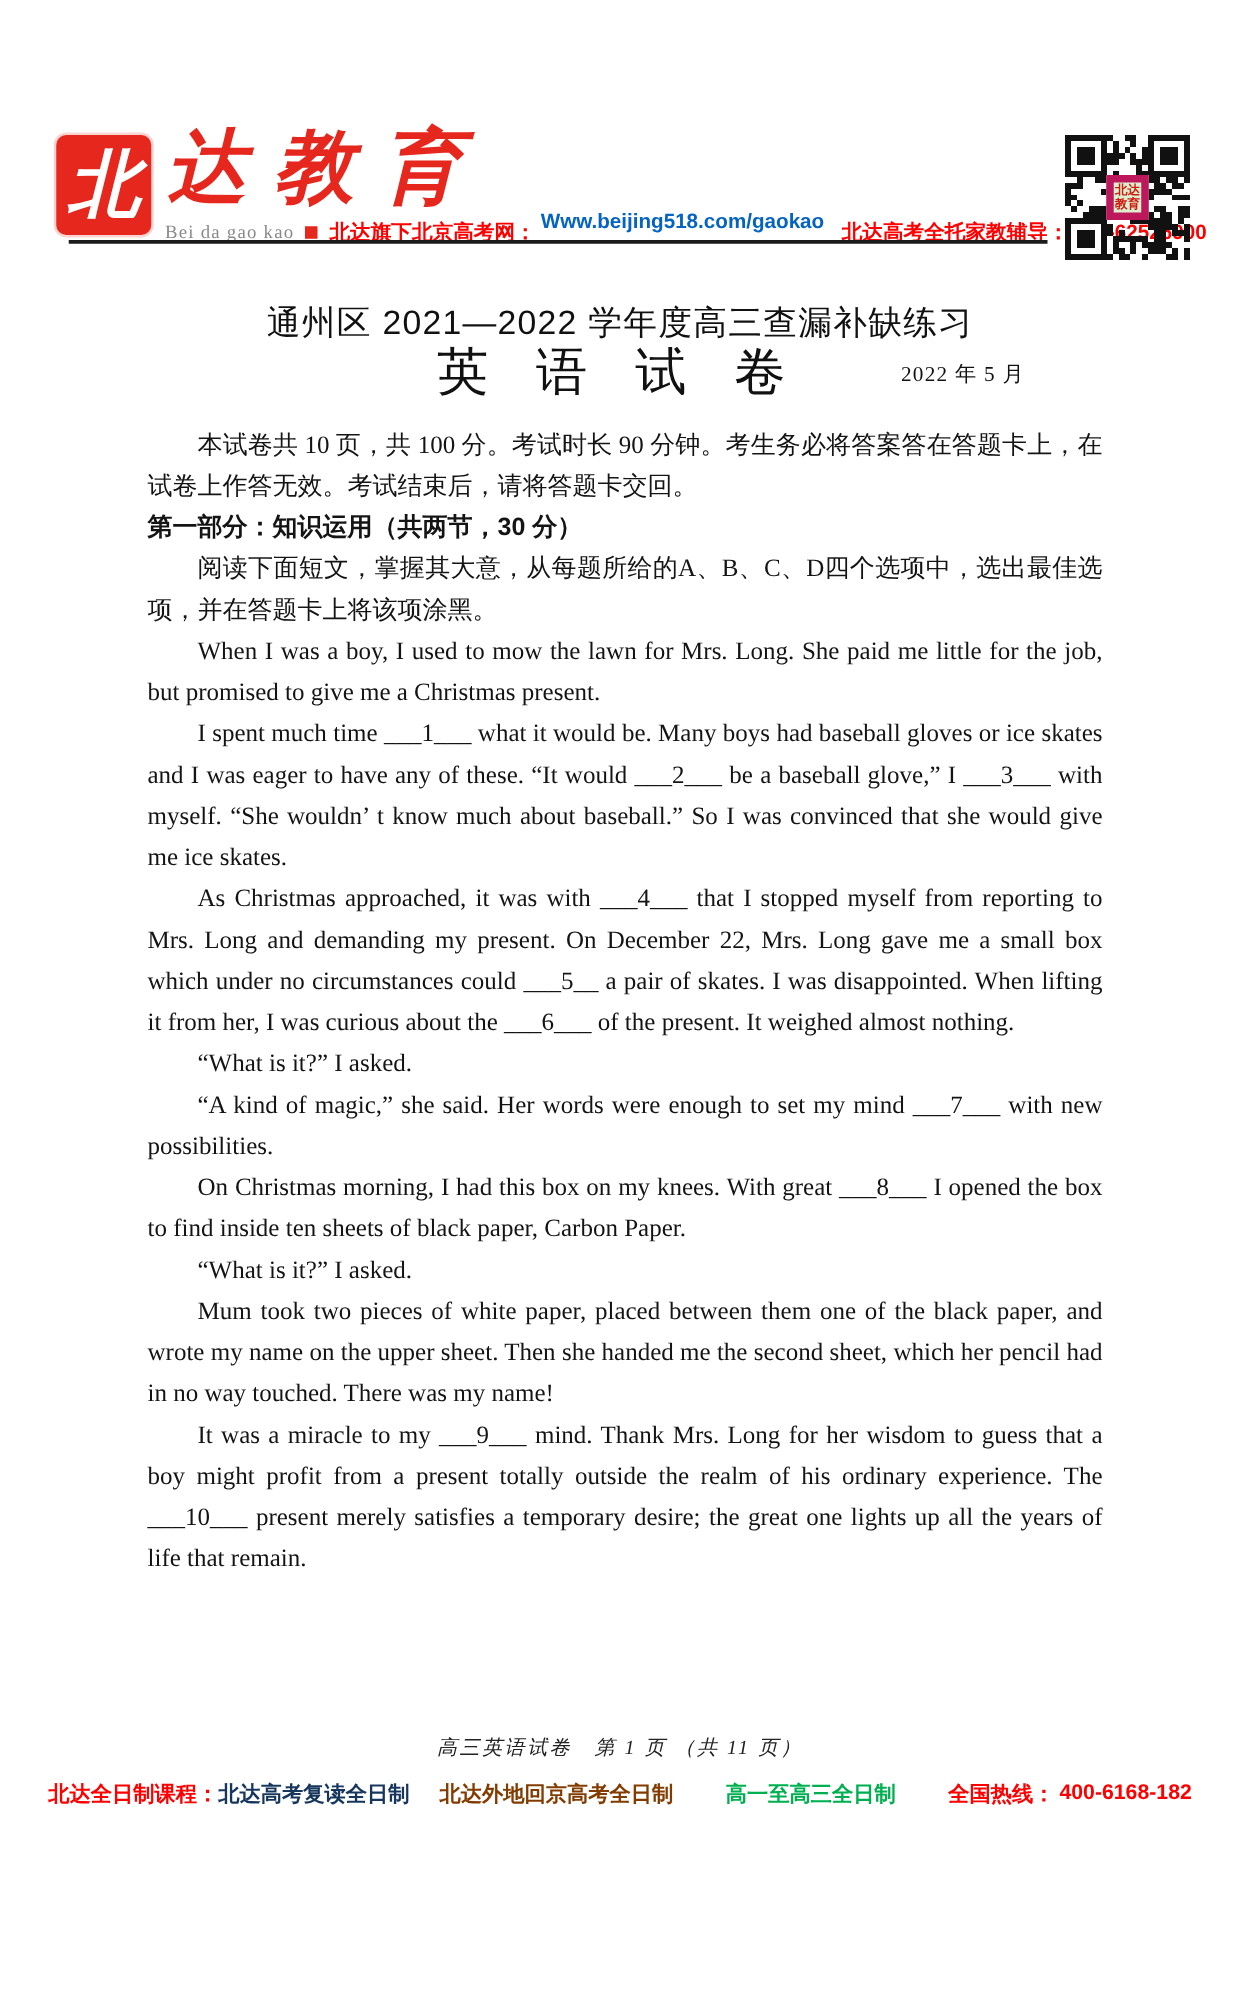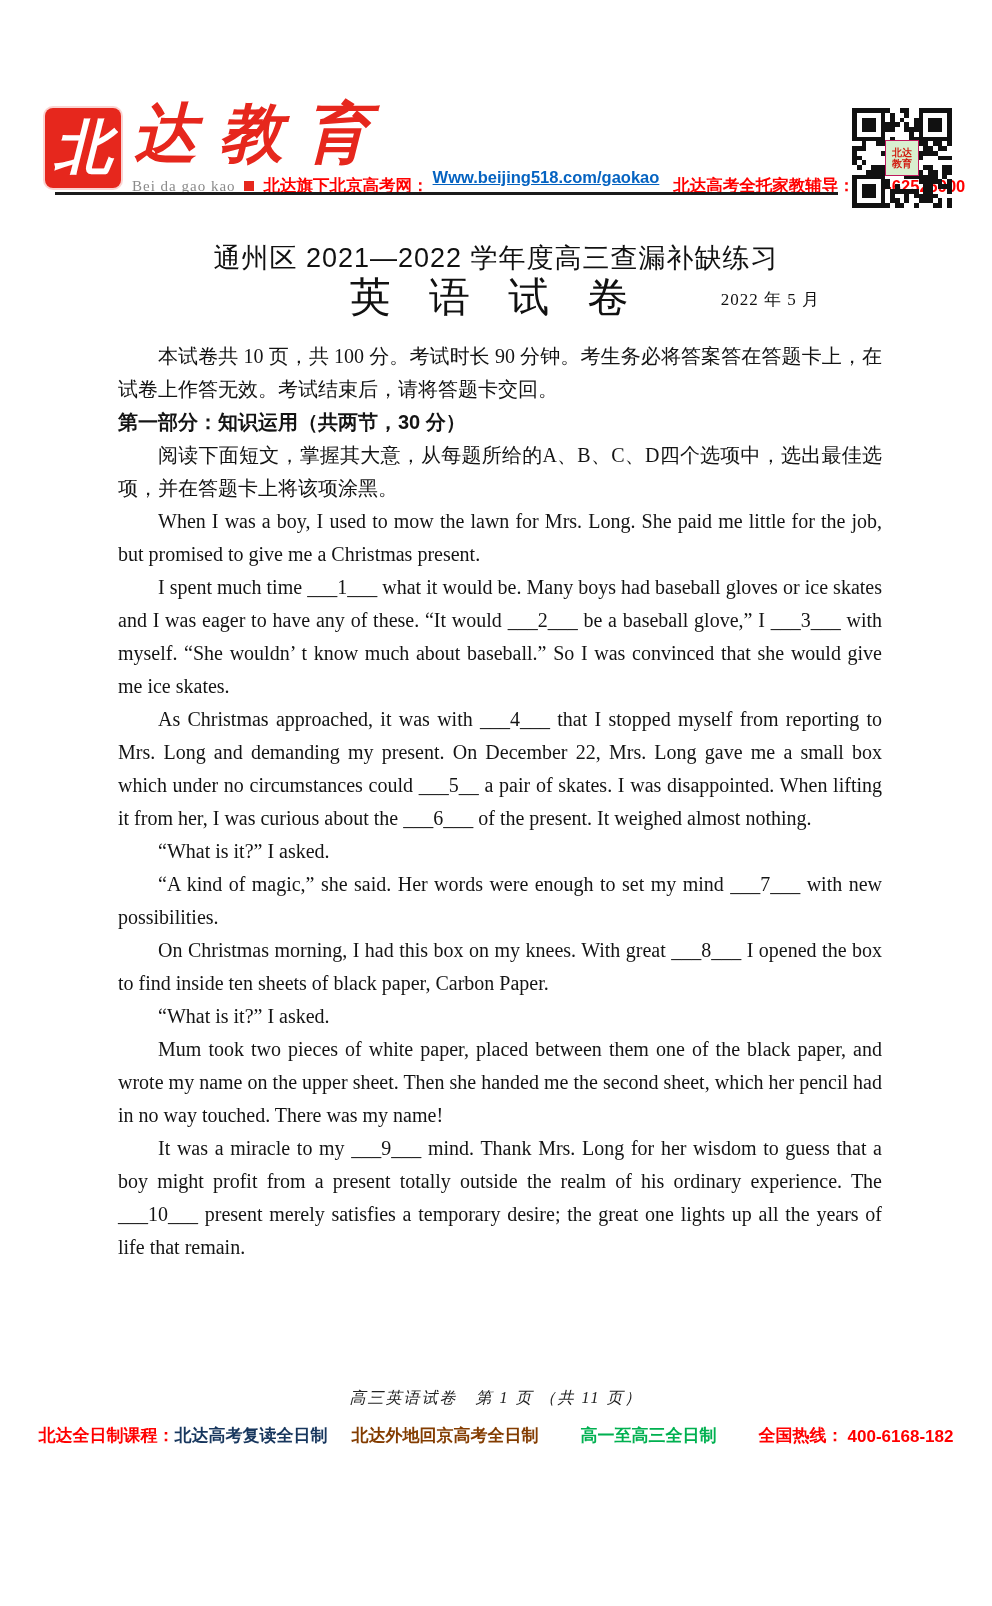--- a/index.html
+++ b/index.html
@@ -21,30 +21,30 @@
     margin-left:18px; margin-top:-6px; color:#e6271d; font-size:64px; line-height:1;
     font-weight:bold; font-style:italic; letter-spacing:22px; white-space:nowrap;
   }
   .tagline-row {
     position:absolute; top:168px; left:132px; display:flex; align-items:center;
     white-space:nowrap; font-size:16px;
   }
   .tag-en { color:#8a8a8a; font-size:15px; letter-spacing:1px; }
   .red-sq { display:inline-block; width:10px; height:10px; background:#e6271d; margin:0 10px 0 8px; }
   .red-txt { font-family:"Liberation Sans","DejaVu Sans",sans-serif; font-weight:bold; font-size:16.5px; }
-  .link { font-family:"Liberation Sans","DejaVu Sans",sans-serif; font-weight:bold; font-size:16.5px; text-decoration:underline; margin:0 14px 17px 4px; cursor:pointer; }
+  .link { font-family:"Liberation Sans","DejaVu Sans",sans-serif; font-weight:bold; font-size:16.5px; margin:0 14px 17px 4px; cursor:pointer; }
   .phone { margin-left:4px; }
   .hdr-rule { position:absolute; top:192px; left:55px; width:783px; height:3px; background:#1b1b1b; }
   
   .qr { position:absolute; top:106px; right:40px; width:100px; height:104px; }
   .qr svg { width:100px; height:104px; display:block; }
   .qr-label {
     position:absolute; top:34px; left:33px; width:34px; height:36px; background:#d9efcf;
     display:flex; flex-direction:column; align-items:center; justify-content:center;
-    border:1px solid #be185d;
+    border:6px solid #be185d;
   }
   .qr-label span { color:#d11a0f; font-size:10px; line-height:11px; font-weight:bold; }
   
   .title1 {
     position:absolute; top:240px; left:0; width:100%; text-align:center;
     font-family:"Liberation Sans","DejaVu Sans",sans-serif; font-weight:normal;
     font-size:27px; letter-spacing:1px; color:#111;
   }
   .title2-row { position:absolute; top:270px; left:0; width:100%; height:50px; }
   .title2 {
@@ -63,21 +63,21 @@
     text-indent:0 !important; font-size:20px;
   }
   .p-section { text-indent:0 !important; }
   
   .page-footer {
     position:absolute; top:1388px; left:0; width:100%; text-align:center;
     font-style:italic; font-size:16px; letter-spacing:2px; color:#222;
   }
   .promo {
     position:absolute; top:1424px; left:0; width:100%;
-    display:flex; justify-content:center; align-items:flex-end; white-space:nowrap;
+    display:flex; justify-content:center; align-items:flex-start; white-space:nowrap;
     font-family:"Liberation Sans","DejaVu Sans",sans-serif; font-weight:bold; font-size:17px;
   }
   .promo span:nth-child(3) { margin-left:24px; }
   .promo span:nth-child(4) { margin-left:42px; }
   .promo span:nth-child(5) { margin-left:42px; }
   .promo span:nth-child(6) { margin-left:4px; }
 </style>
 </head>
 <body>
 

